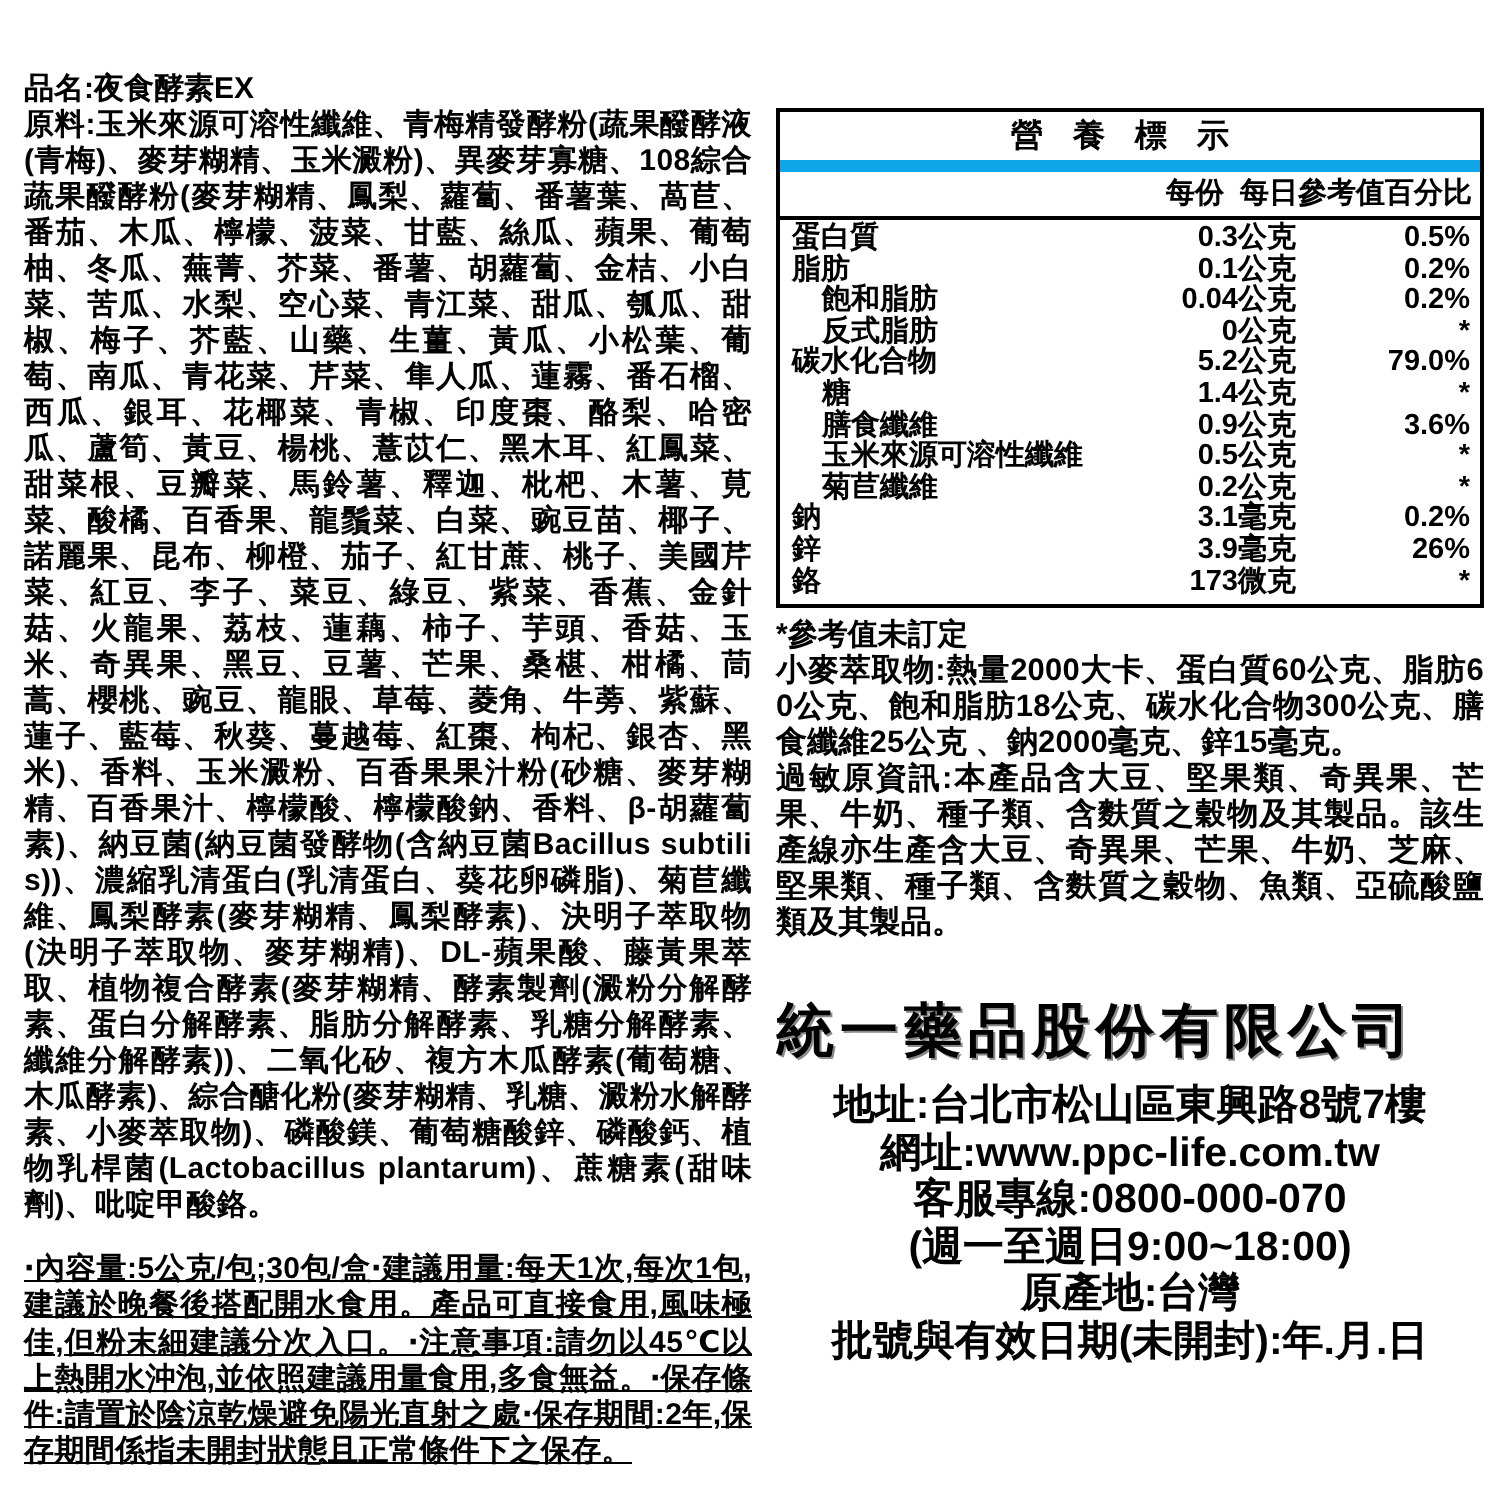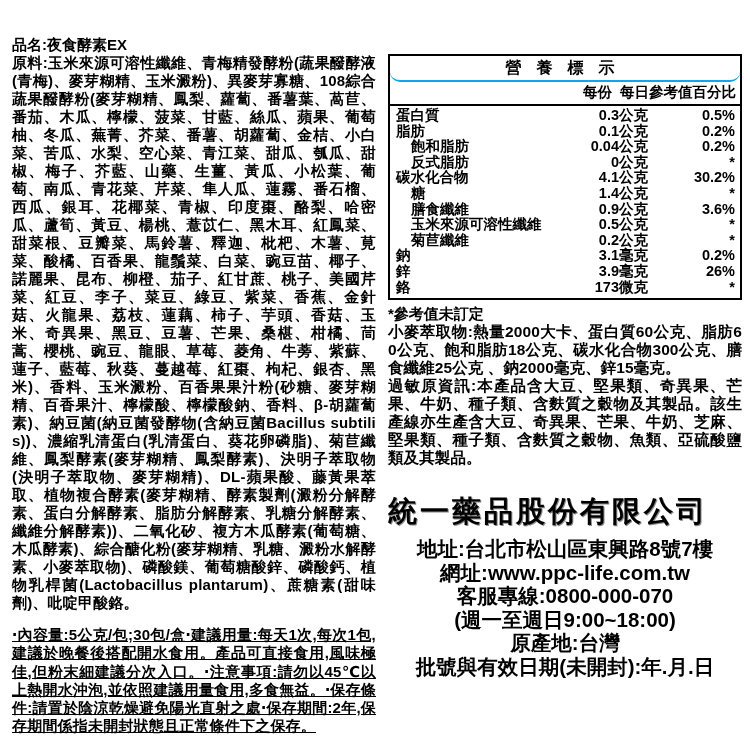--- a/index.html
+++ b/index.html
@@ -9,21 +9,21 @@
   .left-col{position:absolute;left:12px;top:36px;width:364px;}
   .product-name{font-size:15px;font-weight:700;line-height:18px;}
   .ingredients{font-size:15px;font-weight:700;line-height:18px;text-align:justify;
                letter-spacing:0.2px;word-break:break-all;}
   .usage{margin-top:14px;font-size:15px;font-weight:700;line-height:18.3px;
          text-align:justify;letter-spacing:0.2px;word-break:break-all;text-decoration:underline;}
   
   .right-col{position:absolute;left:388px;top:54px;width:354px;}
   .nt{border:2px solid #000;}
   .nt-title{font-size:16px;font-weight:700;text-align:center;letter-spacing:15px;
-            padding:2px 0 1px 5px;border-bottom:2px solid #0ea5e9;white-space:nowrap;border-radius:10px;}
+            padding:2px 0 1px 5px;border-bottom:6px solid #0ea5e9;white-space:nowrap;}
   .nt-serving{padding:1px 6px 2px 6px;border-bottom:2px solid #000;
               font-size:15px;font-weight:700;line-height:17px;}
   .nt-header{display:flex;justify-content:flex-end;gap:8px;padding:1px 4px 2px 6px;
              border-bottom:2px solid #000;font-size:14.5px;font-weight:700;}
   .nt-rows{padding:2px 0 3px 0;}
   .nt-row{display:flex;align-items:baseline;padding:0 5px 0 6px;
           font-size:14.5px;font-weight:700;line-height:15.6px;}
   .nt-row.indent .nt-name{padding-left:15px;}
   .nt-name{white-space:nowrap;}
   .nt-val{margin-left:auto;text-align:right;white-space:nowrap;}
@@ -76,23 +76,23 @@
           <span class="nt-dv">0.2%</span>
         </div>
         <div class="nt-row indent">
           <span class="nt-name">反式脂肪</span>
           <span class="nt-val">0</span>
           <span class="nt-unit">公克</span>
           <span class="nt-dv">*</span>
         </div>
         <div class="nt-row">
           <span class="nt-name">碳水化合物</span>
-          <span class="nt-val">4.1</span>
+          <span class="nt-val">5.2</span>
           <span class="nt-unit">公克</span>
-          <span class="nt-dv">30.2%</span>
+          <span class="nt-dv">79.0%</span>
         </div>
         <div class="nt-row indent">
           <span class="nt-name">糖</span>
           <span class="nt-val">1.4</span>
           <span class="nt-unit">公克</span>
           <span class="nt-dv">*</span>
         </div>
         <div class="nt-row indent">
           <span class="nt-name">膳食纖維</span>
           <span class="nt-val">0.9</span>

